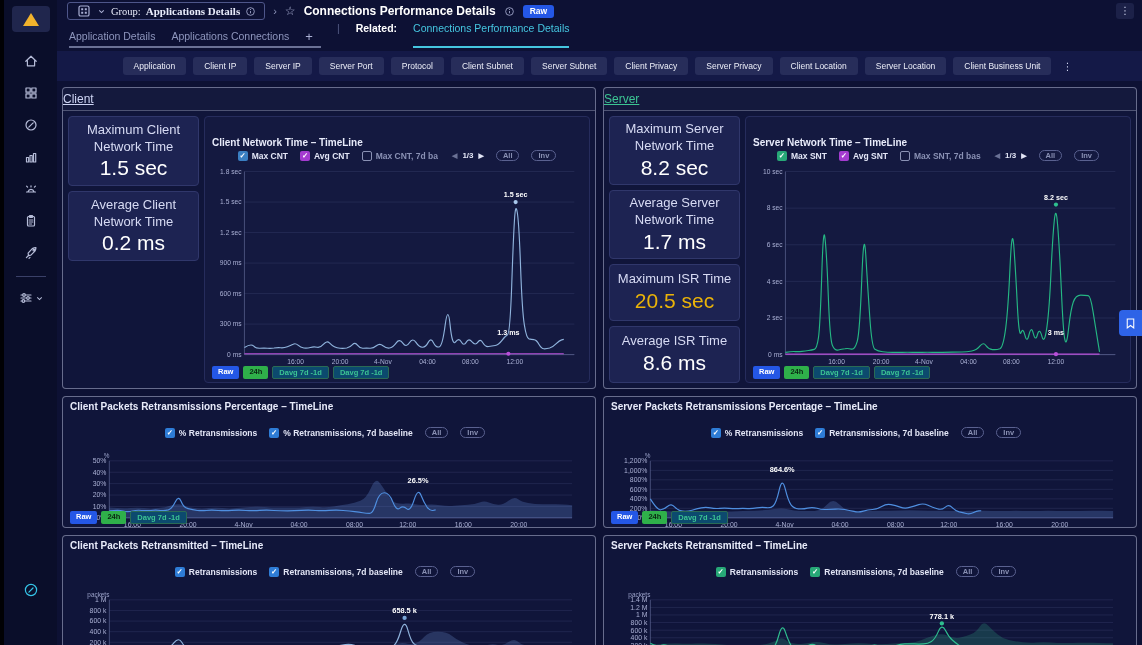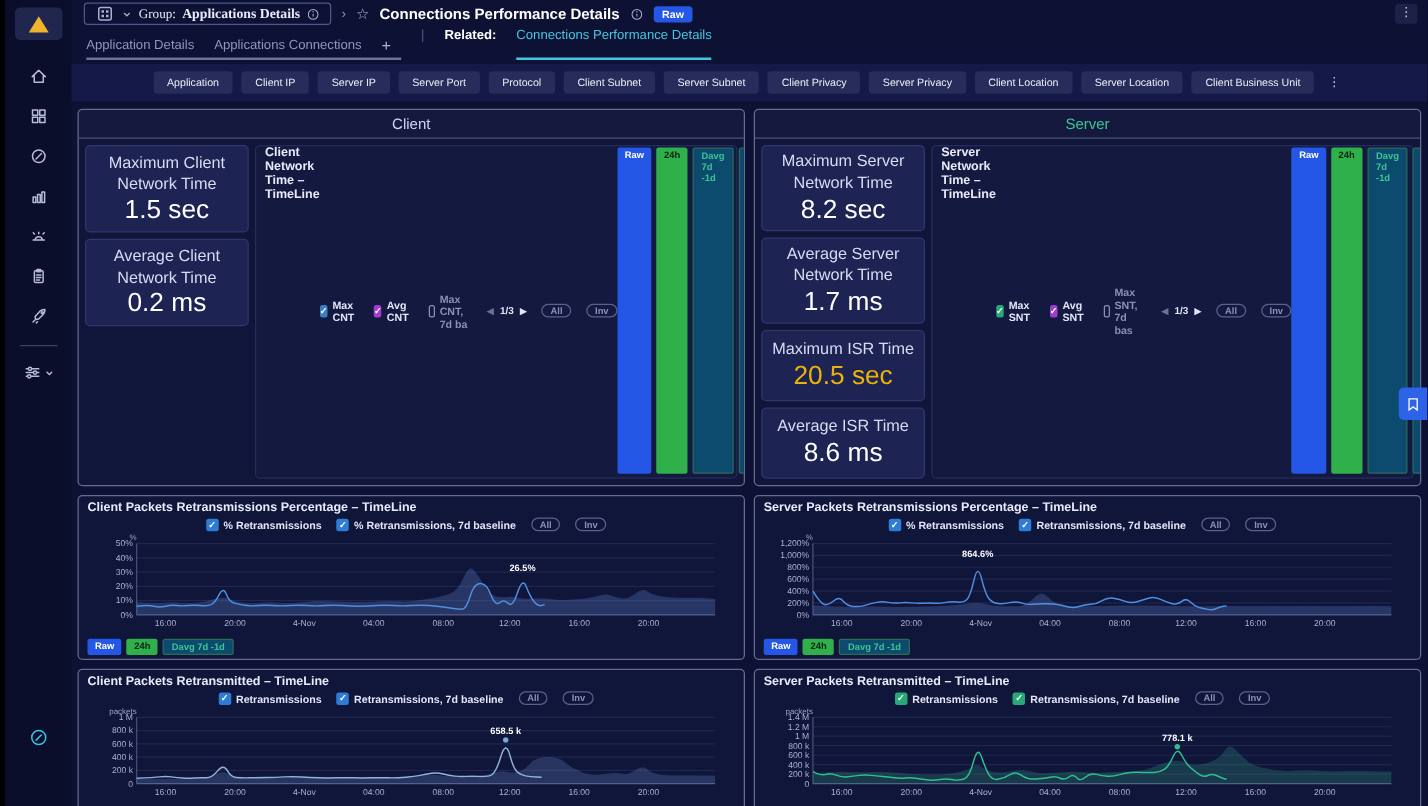--- a/index.html
+++ b/index.html
@@ -52,38 +52,38 @@
   .filter-btn { background:#272d5a; border-radius:3px; font-size:8.5px; color:#eceef8;
     padding:4px 11px; cursor:pointer; white-space:nowrap; }
   .filter-kebab { color:#cfd4ee; font-size:10px; padding:0 4px; cursor:pointer; }
 
   
   .main { display:grid; grid-template-columns:1fr 1fr; gap:7px; padding:6px 5px 0 5px; }
   .col { display:flex; flex-direction:column; gap:7px; min-width:0; }
 
   .panel { border:1px solid rgba(190,196,222,0.5); border-radius:4px; overflow:hidden;
     height:302px; display:flex; flex-direction:column; background:#10153a; }
-  .panel-head { text-align:center; font-size:12px; padding:4px 0; color:#ced4f4;
-    border-bottom:1px solid rgba(190,196,222,0.35); background:rgba(255,255,255,0.02); }
+  .panel-head { text-align:left; font-size:12px; padding:4px 0; color:#ced4f4;
+    border-bottom:1px solid rgba(190,196,222,0.35); background:rgba(255,255,255,0.02);text-decoration:underline; }
   .panel-head.server { color:#3cc493; }
   .panel-body { flex:1; display:flex; gap:5px; padding:5px; min-height:0; }
   .kpi-col { width:131px; display:flex; flex-direction:column; gap:5px; }
   .kpi { background:#1d2352; border:1px solid #30376b; border-radius:4px; display:flex;
     flex-direction:column; align-items:center; justify-content:center; text-align:center;
     padding:4px 6px; }
   .kpi .klabel { font-size:13px; color:#d7dbf4; line-height:1.3; }
   .kpi .kvalue { font-size:21px; color:#ffffff; margin-top:1px; }
   .kpi .kvalue.alert { color:#eab308; }
   .kpi.fixed { height:70px; flex:none; }
   .kpi.fill { flex:1; }
 
   .chart-card { flex:1; background:#141940; border:1px solid #262c5c; border-radius:4px;
-    padding:0 7px 3px 7px; display:flex; flex-direction:row; min-width:0; }
+    padding:20px 7px 3px 7px; display:flex; flex-direction:column; min-width:0; }
   .card { border:1px solid rgba(190,196,222,0.5); border-radius:4px; background:#10153a;
-    padding:4px 15px 3px 7px; display:flex; flex-direction:column; }
+    padding:4px 15px 3px 7px; display:flex; flex-direction:column;gap:13px; }
   .card.h-pct { height:132px; }
   .card.h-bottom { height:120px; }
 
   .chart-title { font-size:10px; font-weight:bold; color:#e8ebfa; }
   .legend-row { display:flex; justify-content:center; align-items:center; gap:12px;
     font-size:8.5px; color:#e3e6f6; margin:2px 0 1px 0; }
   .li { display:inline-flex; align-items:center; gap:4px; font-weight:bold; cursor:pointer; }
   .cb { width:10px; height:10px; border-radius:2px; font-size:7.5px; line-height:10px;
     text-align:center; color:#fff; display:inline-block; }
   .cb.off { border:1px solid #8a91b4; background:transparent; }

